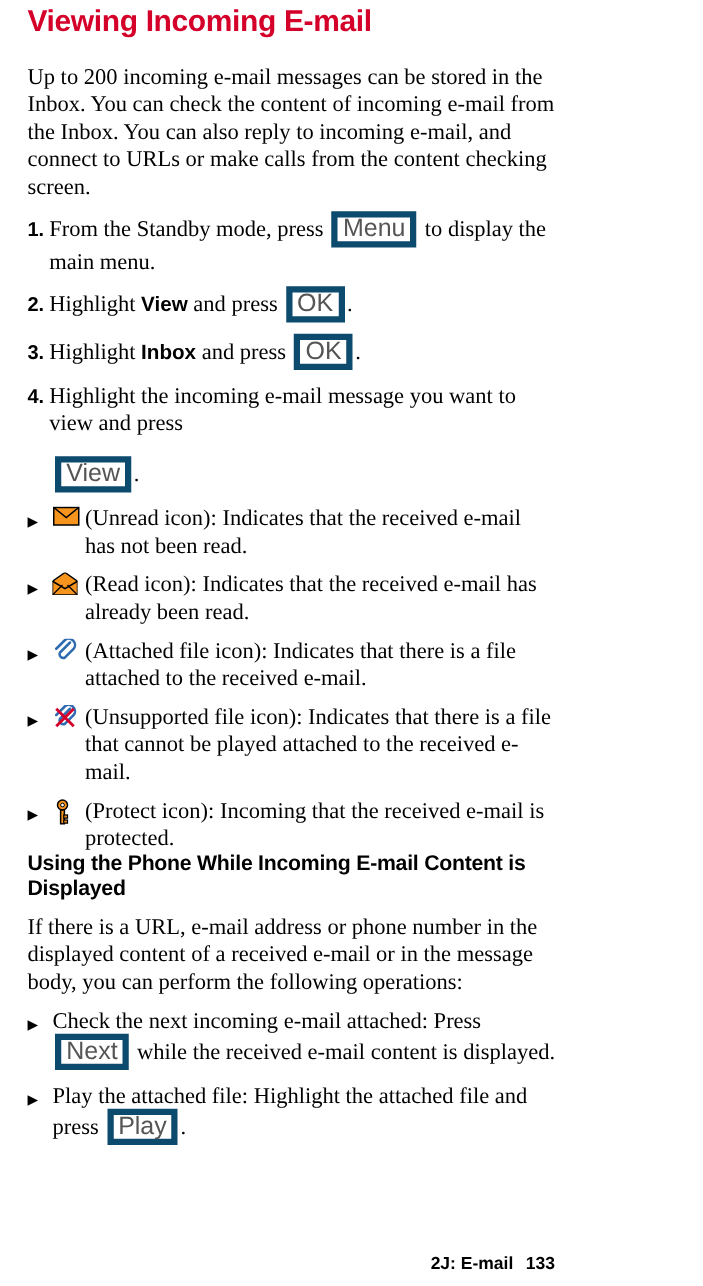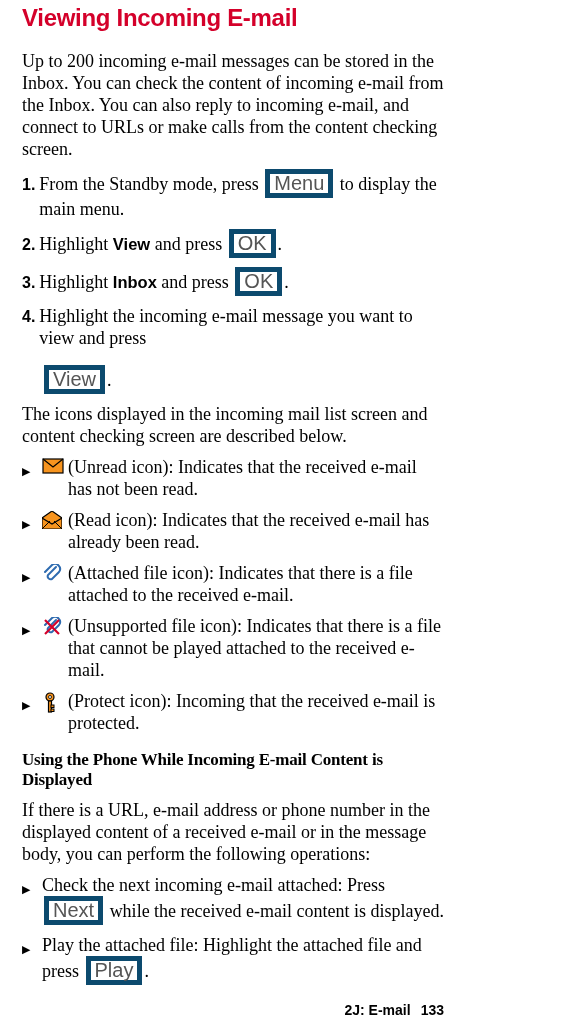--- a/index.html
+++ b/index.html
@@ -96,25 +96,24 @@
   }
   .bitem .icon-slot {
     flex: 0 0 26px;
     display: inline-flex;
     align-items: flex-start;
     padding-top: 2px;
   }
   .bitem .btxt { flex: 1 1 0; }
   .bitem.noicon .btxt { margin-left: 0; }
   .sub-head {
-    font-family: Liberation Serif, serif;
+    font-family: Liberation Sans, sans-serif;
     font-stretch: condensed;
     font-weight: 700;
     font-size: 17px;
-    margin-top: 16px;
     letter-spacing: -0.2px;
   }
   svg { display: block; }
   .footer {
     position: absolute;
     right: 22px;
     bottom: 10px;
     text-align: right;
     font-family: "Arial Narrow", Arial, sans-serif;
     font-stretch: condensed;
@@ -157,21 +156,20 @@
     <div class="step">
       <span class="num">4.</span>
       <span class="txt">
         <span>Highlight the incoming e-mail message you want to view and press </span>
       </span>
     </div>
     <div class="para cont-line">
       <span class="key">View</span><span>.</span>
     </div>
 
-    <div class="para">The icons displayed in the incoming mail list screen and content checking screen are described below.</div>
 
     <div class="bitem">
       <span class="tri">▶</span>
       <span class="icon-slot">
         <svg width="22" height="16" viewBox="0 0 22 16">
             <rect x="1" y="1" width="20" height="14" fill="#f7941e" stroke="#000" stroke-width="1.2"></rect>
             <polyline points="1,1 11,9 21,1" fill="none" stroke="#000" stroke-width="1.2"></polyline>
           </svg>
       </span>
       <span class="btxt"> (Unread icon): Indicates that the received e-mail has not been read.</span>

